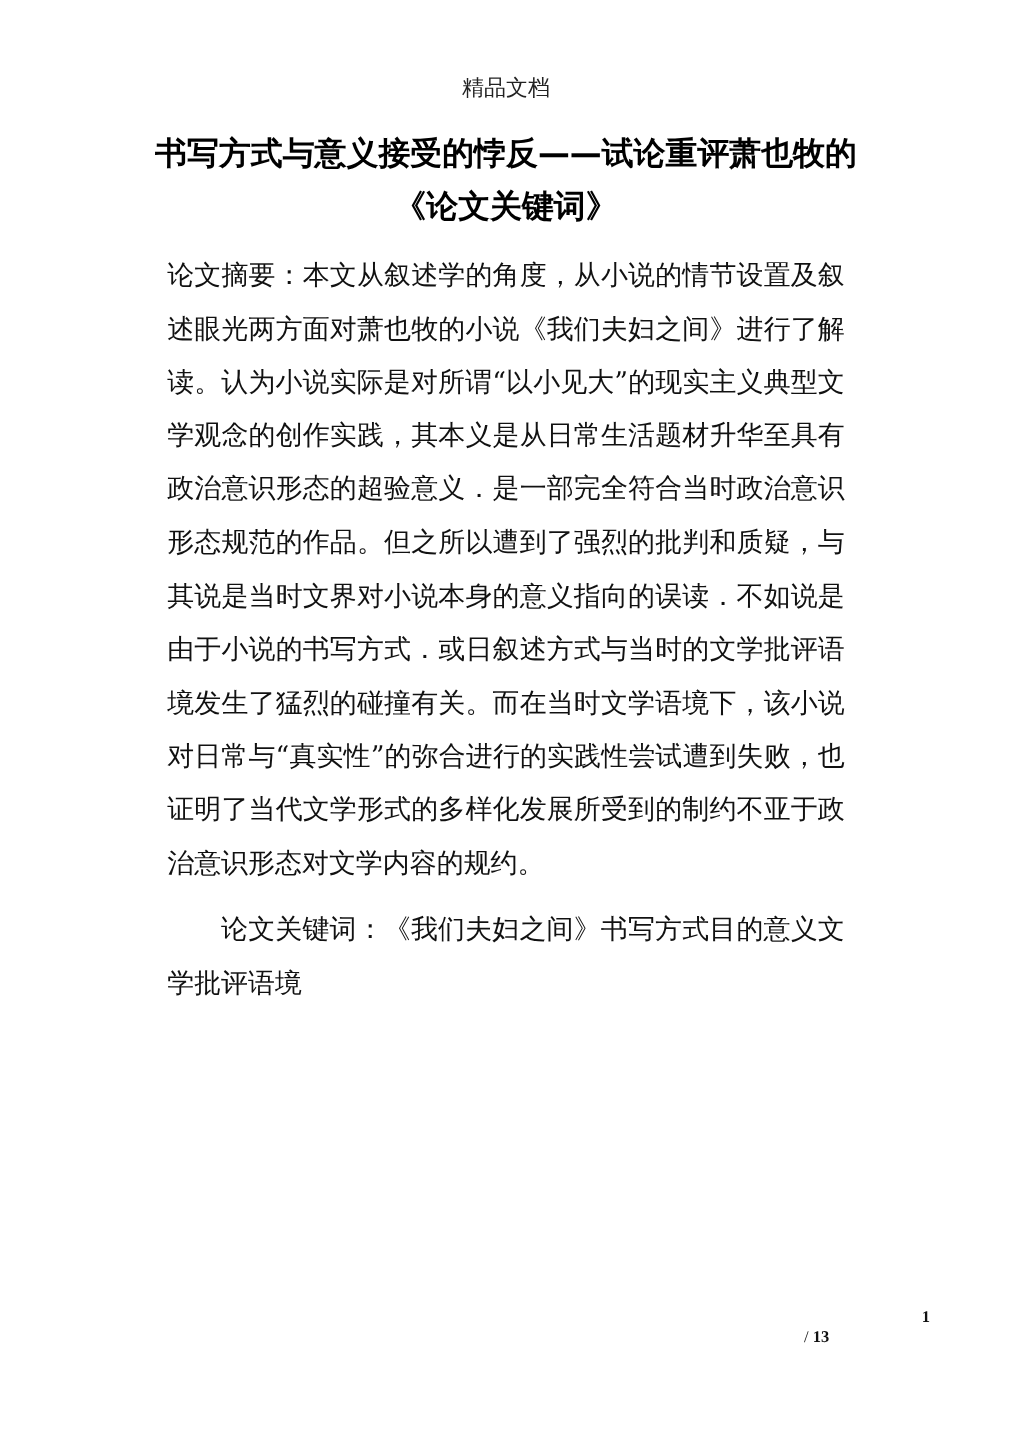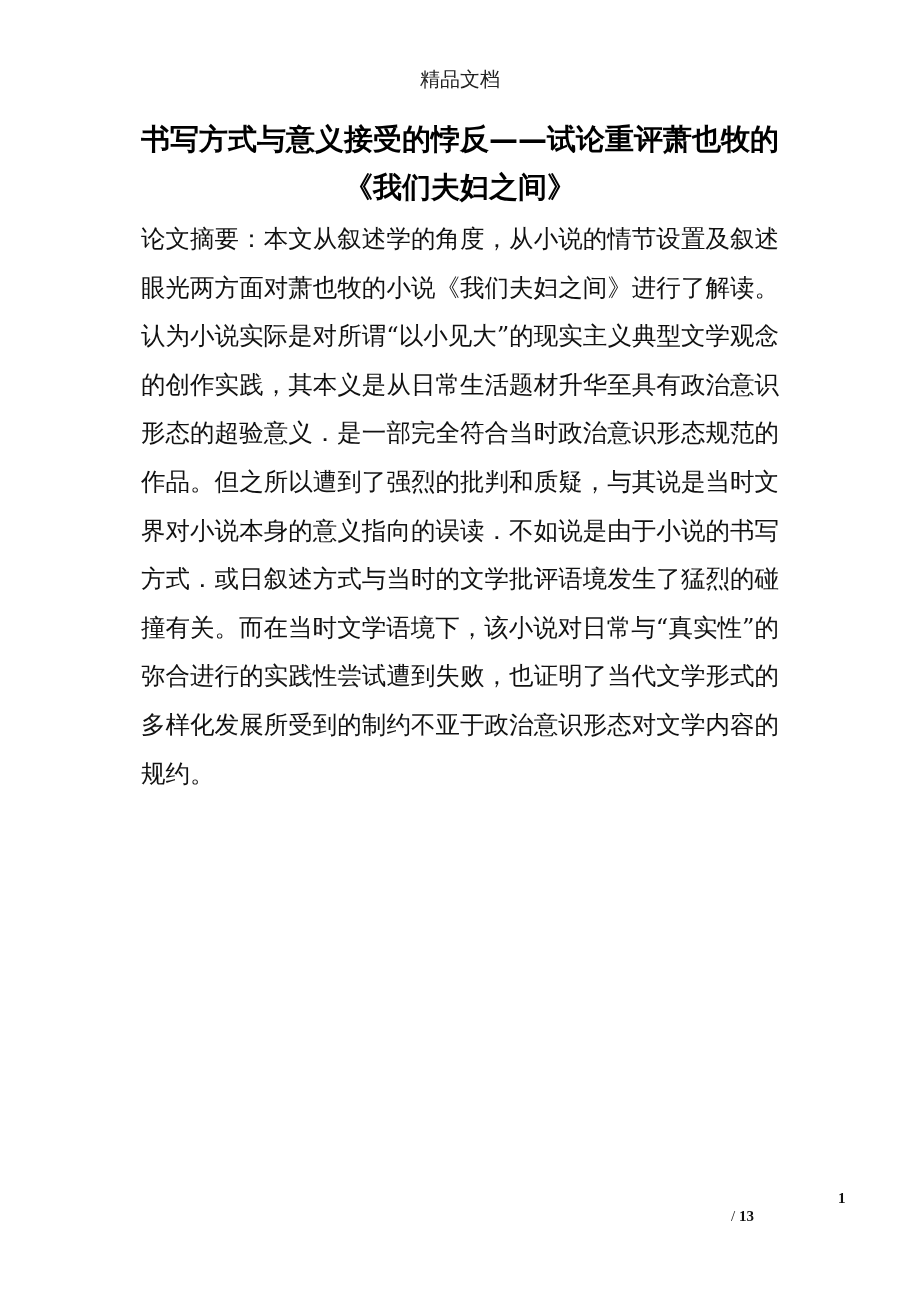--- a/index.html
+++ b/index.html
@@ -6,37 +6,38 @@
     body { width: 920px; height: 1302px; position: relative; overflow: hidden;
       font-family: "DejaVu Serif", "Liberation Serif", serif; color: #111; }
     .header { position: absolute; top: 66px; left: 0; width: 920px; text-align: center;
       font-size: 20px; font-family: "DejaVu Sans", sans-serif; font-weight: 300; color: #222; }
     .title { position: absolute; left: 0; width: 920px; text-align: center;
       font-size: 29px; font-weight: bold; font-family: "DejaVu Sans", sans-serif; color: #000; letter-spacing: 0px; }
     .title.l1 { top: 120px; text-align: center; }
     .title.l2 { top: 168px; }
     .body-text { position: absolute; left: 140px; width: 640px; top: 214px;
       font-size: 24.5px; line-height: 48.6px; text-align: justify; }
-    .body-text p { margin: 1px; }
+    .body-text p { margin: 12px; }
     .indent { text-indent: 49px; }
     .page-num { position: absolute; left: 838px; top: 1190px; font-size: 15px; font-weight: bold;
       font-family: "Liberation Serif", serif; }
     .page-total { position: absolute; left: 731px; top: 1208px; font-size: 15px; font-weight: bold;
       font-family: "Liberation Serif", serif; }
     .page-total .slash { font-weight: normal; }
   </style>
 </head>
 <body>
 
 <div class="header">精品文档</div>
 
 <div class="title l1">书写方式与意义接受的悖反——试论重评萧也牧的</div>
-<div class="title l2">《我们夫妇之间》</div>
+<div class="title l2">《论文关键词》</div>
 
 <div class="body-text">
   <p>论文摘要：本文从叙述学的角度，从小说的情节设置及叙述眼光两方面对萧也牧的小说《我们夫妇之间》进行了解读。认为小说实际是对所谓“以小见大”的现实主义典型文学观念的创作实践，其本义是从日常生活题材升华至具有政治意识形态的超验意义．是一部完全符合当时政治意识形态规范的作品。但之所以遭到了强烈的批判和质疑，与其说是当时文界对小说本身的意义指向的误读．不如说是由于小说的书写方式．或日叙述方式与当时的文学批评语境发生了猛烈的碰撞有关。而在当时文学语境下，该小说对日常与“真实性”的弥合进行的实践性尝试遭到失败，也证明了当代文学形式的多样化发展所受到的制约不亚于政治意识形态对文学内容的规约。</p>
+  <p class="indent">论文关键词：《我们夫妇之间》书写方式目的意义文学批评语境</p>
 </div>
 
 <div class="page-num">1</div>
 <div class="page-total">
   <span class="slash">/</span>
   <span>13</span>
 </div>
 
 </body></html>

